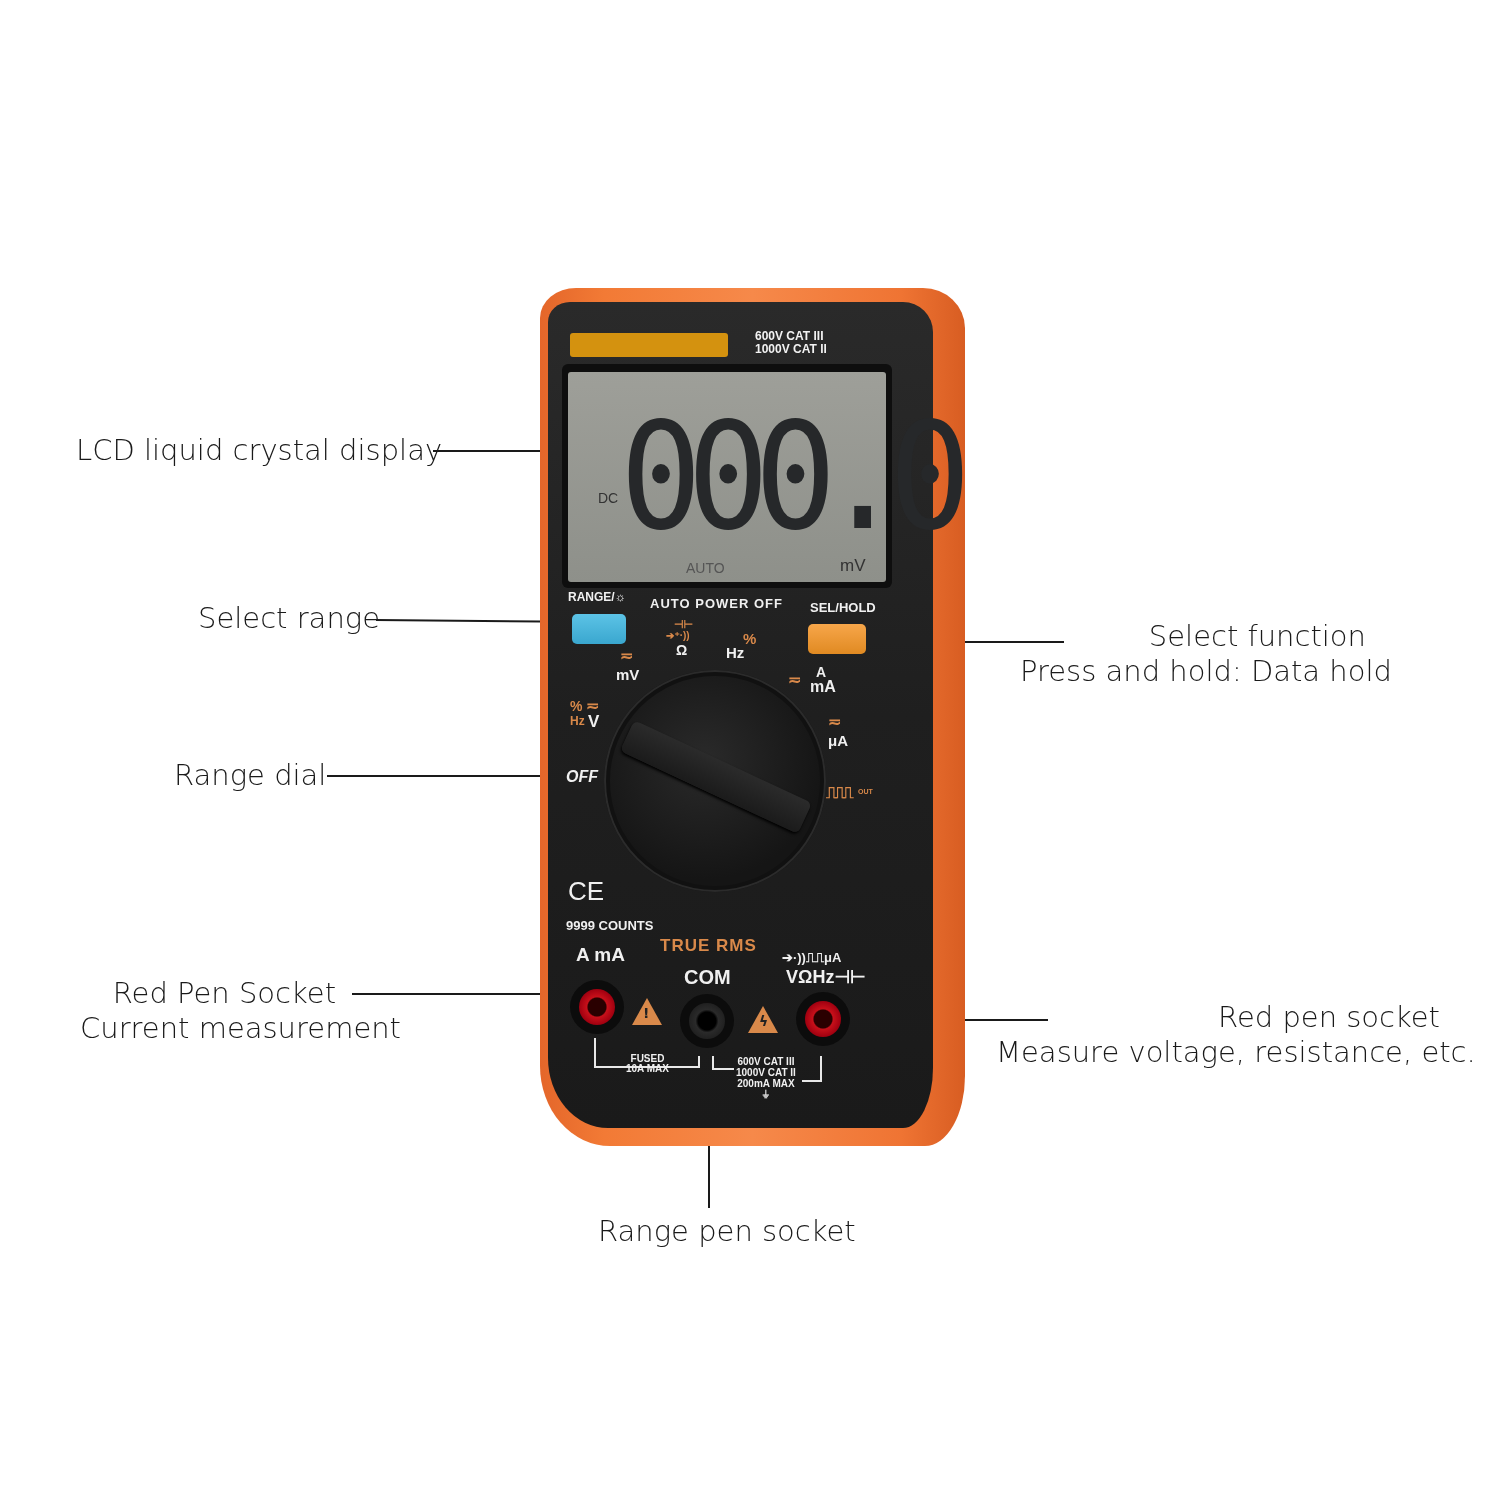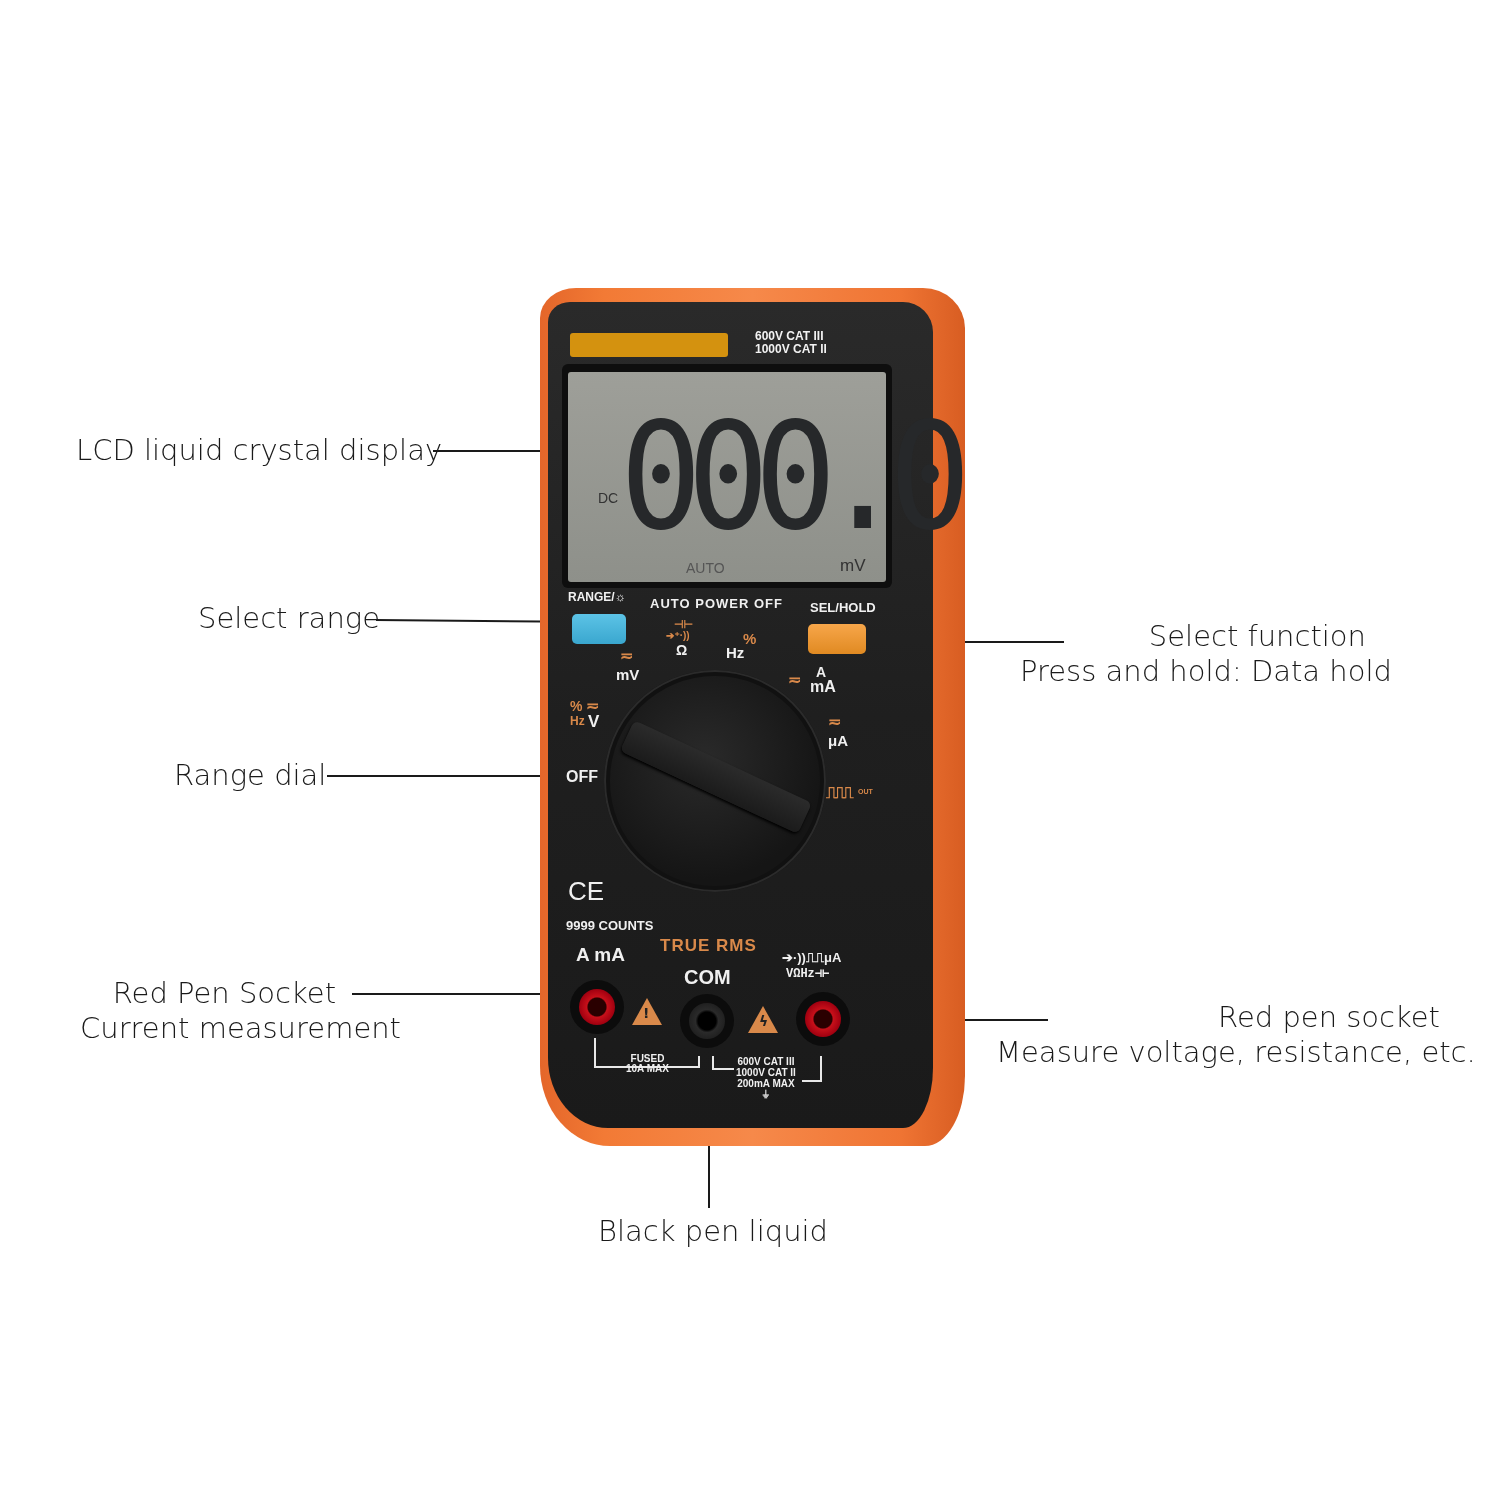--- a/index.html
+++ b/index.html
@@ -85,21 +85,21 @@
   <div>Press and hold: Data hold</div>
 </div>
 <div class="leader h" style="left:838px;top:641px;width:226px;"></div>
 
 <div class="callout center" style="left:996px;top:1000px;width:444px;">
   <div>Red pen socket</div>
   <div>Measure voltage, resistance, etc.</div>
 </div>
 <div class="leader h" style="left:826px;top:1019px;width:222px;"></div>
 
-<div class="callout" style="left:598px;top:1214px;">Black pen liquid</div>
+<div class="callout" style="left:598px;top:1214px;">Range pen socket</div>
 <div class="leader v" style="left:708px;top:1028px;height:180px;"></div>
 
 <div class="device">
   <div class="shell"></div>
   <div class="face"></div>
 
   <div class="brand-strip"></div>
   <div class="cat-top">
     <div>600V  CAT III</div>
     <div>1000V  CAT II</div>
@@ -134,37 +134,37 @@
   <div class="lbl" style="left:270px;top:390px;font-size:16px;">mA</div>
 
   <div class="lbl org" style="left:30px;top:410px;font-size:14px;">%</div>
   <div class="lbl org" style="left:30px;top:426px;font-size:12px;">Hz</div>
   <div class="lbl org" style="left:46px;top:408px;font-size:16px;">≂</div>
   <div class="lbl" style="left:48px;top:424px;font-size:17px;">V</div>
 
   <div class="lbl org" style="left:288px;top:424px;font-size:16px;">≂</div>
   <div class="lbl" style="left:288px;top:444px;font-size:15px;">μA</div>
 
-  <div class="lbl" style="left:26px;top:480px;font-size:16px;">OFF</div>
+  <div class="lbl" style="left:26px;top:480px;font-size:16px;font-style:italic;">OFF</div>
 
   <div class="lbl org" style="left:286px;top:496px;font-size:16px;letter-spacing:-3px;">⎍⎍⎍</div>
   <div class="lbl org" style="left:318px;top:500px;font-size:7px;">OUT</div>
 
   <div class="dial-ring"></div>
   <div class="dial"></div>
   <div class="dial-bar"></div>
 
   <div class="lbl" style="left:28px;top:588px;font-size:26px;font-weight:normal;">CE</div>
   <div class="lbl" style="left:26px;top:630px;font-size:13px;">9999 COUNTS</div>
   <div class="lbl org" style="left:120px;top:648px;font-size:17px;letter-spacing:1px;">TRUE  RMS</div>
 
   <div class="lbl" style="left:36px;top:656px;font-size:19px;">A mA</div>
   <div class="lbl" style="left:144px;top:678px;font-size:20px;">COM</div>
   <div class="lbl" style="left:242px;top:662px;font-size:13px;">➔·))⎍⎍μA</div>
-  <div class="lbl" style="left:246px;top:678px;font-size:12px;font-family:Liberation Mono, monospace;">VΩHz⊣⊢</div>
+  <div class="lbl" style="left:246px;top:678px;font-size:18px;">VΩHz⊣⊢</div>
 
   <div class="socket red" style="left:30px;top:692px;">
       <div class="ring"></div>
     </div>
   <div class="socket black" style="left:140px;top:706px;">
       <div class="ring"></div>
     </div>
   <div class="socket red" style="left:256px;top:704px;">
       <div class="ring"></div>
     </div>

